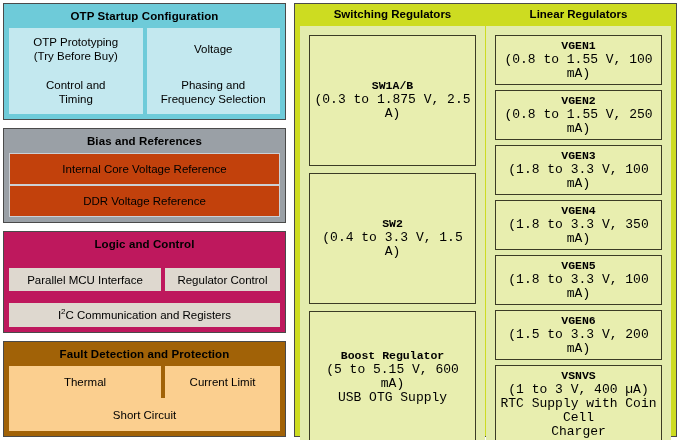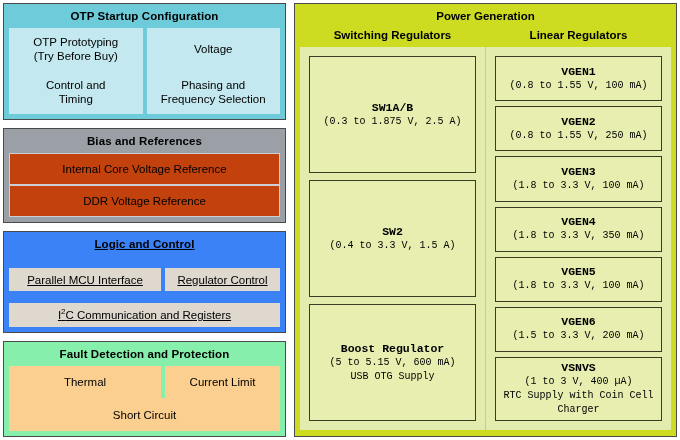--- a/index.html
+++ b/index.html
@@ -75,25 +75,25 @@
 
   
   #panel-otp { background: #6ecbd9; height: 119px; }
   #panel-otp .cell { background: #c3e8ef; border-color: #c3e8ef; }
 
   
   #panel-bias { background: #9aa0a6; height: 97px; }
   #panel-bias .cell { background: #c2410c; border-color: #ccd0d5; }
 
   
-  #panel-logic { background: #3b82f6; height: 104px; text-decoration: underline; }
+  #panel-logic { background: #be185d; height: 104px; }
   #panel-logic .cell { background: #ded8cf; border-color: #ded8cf; margin-top: 12px; }
 
   
-  #panel-fault { background: #86efac; height: 98px; }
+  #panel-fault { background: #a16207; height: 98px; }
   #panel-fault .cell { background: #fbcf8f; border-color: #fbcf8f; }
 
   .cell-mcu { flex: 0 0 152px; }
   .cell-regctl { flex: 1; }
 
   
   #right-column {
     flex: 1;
     padding: 3px 3px 3px 0;
     box-sizing: border-box;
@@ -158,21 +158,21 @@
     padding: 3px 3px;
     flex: 1;
   }
   .reg-name {
     font-weight: bold;
     font-size: 11.5px;
     color: #000;
     line-height: 14px;
   }
   .reg-detail {
-    font-size: 10px;
+    font-size: 13px;
     color: #000;
     line-height: 14px;
   }
   sup { font-size: 8px; vertical-align: super; line-height: 0; }
 </style>
 </head>
 <body>
 
 <div id="root">
 

